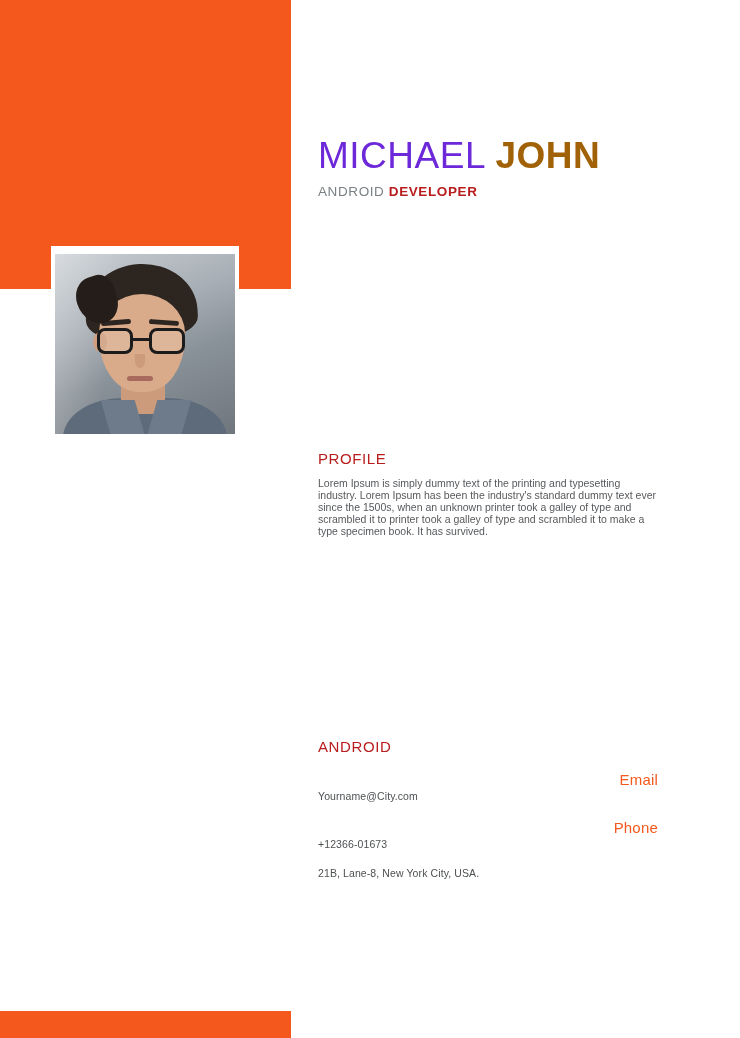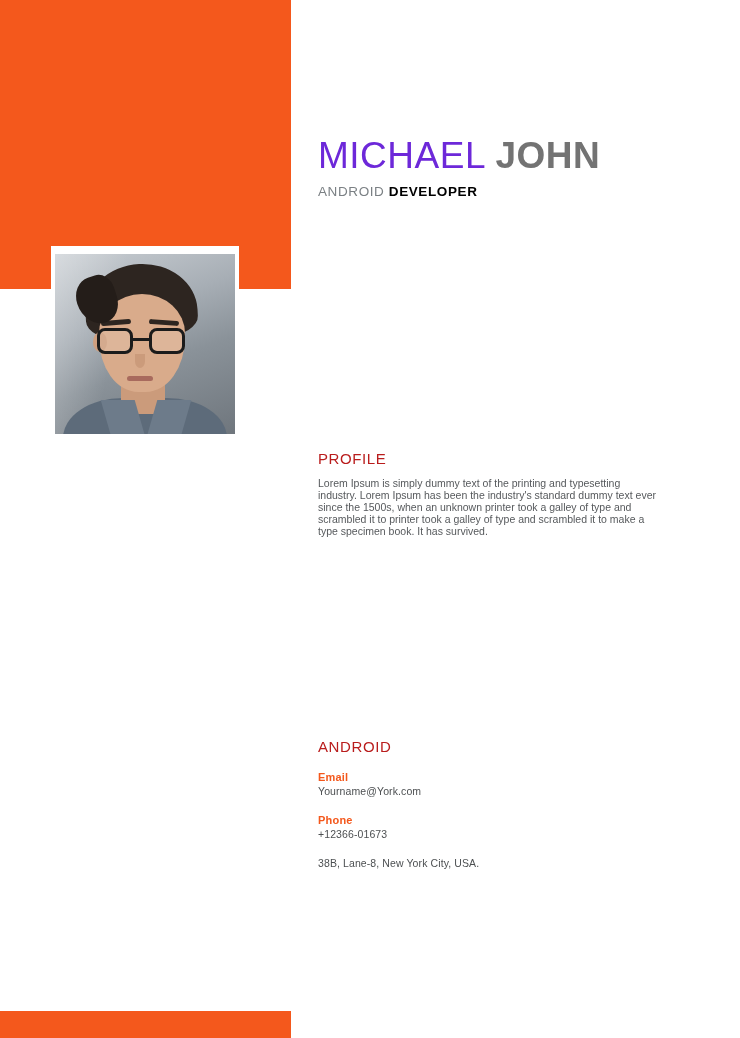--- a/index.html
+++ b/index.html
@@ -213,35 +213,35 @@
     font-size: 37px;
     line-height: 44px;
     letter-spacing: 0.5px;
     white-space: nowrap;
   }
   .name-first {
     color: #6d28d9;
     font-weight: 400;
   }
   .name-last {
-    color: #737373;
+    color: #a16207;
     font-weight: 700;
   }
   .role-line {
     margin-top: 6px;
     font-size: 13.5px;
     letter-spacing: 0.6px;
   }
   .role-pre {
     color: #7b8084;
     font-weight: 400;
     text-align: right;
   }
   .role-main {
-    color: #000000;
+    color: #b91c1c;
     font-weight: 700;
   }
 
   
   .section {
     position: absolute;
     left: 318px;
     width: 340px;
   }
   .section-title {
@@ -258,24 +258,25 @@
     line-height: 12px;
     margin: 0;
     width: 338px;
   }
 
   .contact-section { top: 738px; }
   .contact-section .section-title { margin-bottom: 16px; }
   .contact-item { margin-bottom: 17px; }
   .contact-label {
     color: #f4581c;
-    font-size: 11px;
-    font-weight: 700;
+    font-size: 15px;
+    font-weight: 400;
     margin: 0 0 2px 0;
     letter-spacing: 0.2px;
+    text-align: right;
   }
   .contact-value {
     color: #4d5052;
     font-size: 10.5px;
     margin: 0;
     letter-spacing: 0.1px;
   }
 </style>
 </head>
 <body>
@@ -323,26 +324,26 @@
   <div class="section profile-section">
     <h2 class="section-title">PROFILE</h2>
     <p class="profile-text">Lorem Ipsum is simply dummy text of the printing and typesetting industry. Lorem Ipsum has been the industry's standard dummy text ever since the 1500s, when an unknown printer took a galley of type and scrambled it to printer took a galley of type and scrambled it to make a type specimen book. It has survived.</p>
   </div>
 
   <div class="section contact-section">
     <h2 class="section-title">ANDROID</h2>
 
     <div class="contact-item">
       <p class="contact-label">Email</p>
-      <p class="contact-value">Yourname@York.com</p>
+      <p class="contact-value">Yourname@City.com</p>
     </div>
 
     <div class="contact-item">
       <p class="contact-label">Phone</p>
       <p class="contact-value">+12366-01673</p>
     </div>
 
     <div class="contact-item">
-      <p class="contact-value">38B, Lane-8, New York City, USA.</p>
+      <p class="contact-value">21B, Lane-8, New York City, USA.</p>
     </div>
   </div>
 
 </div>
 
 </body></html>

